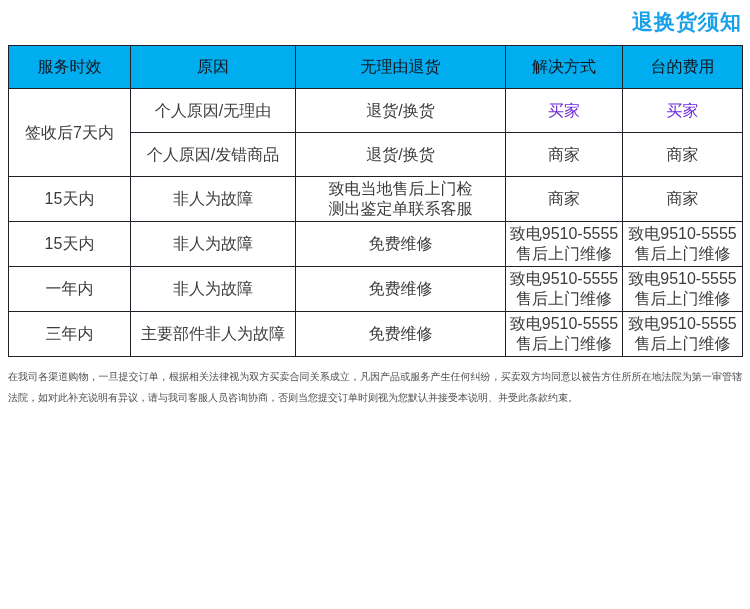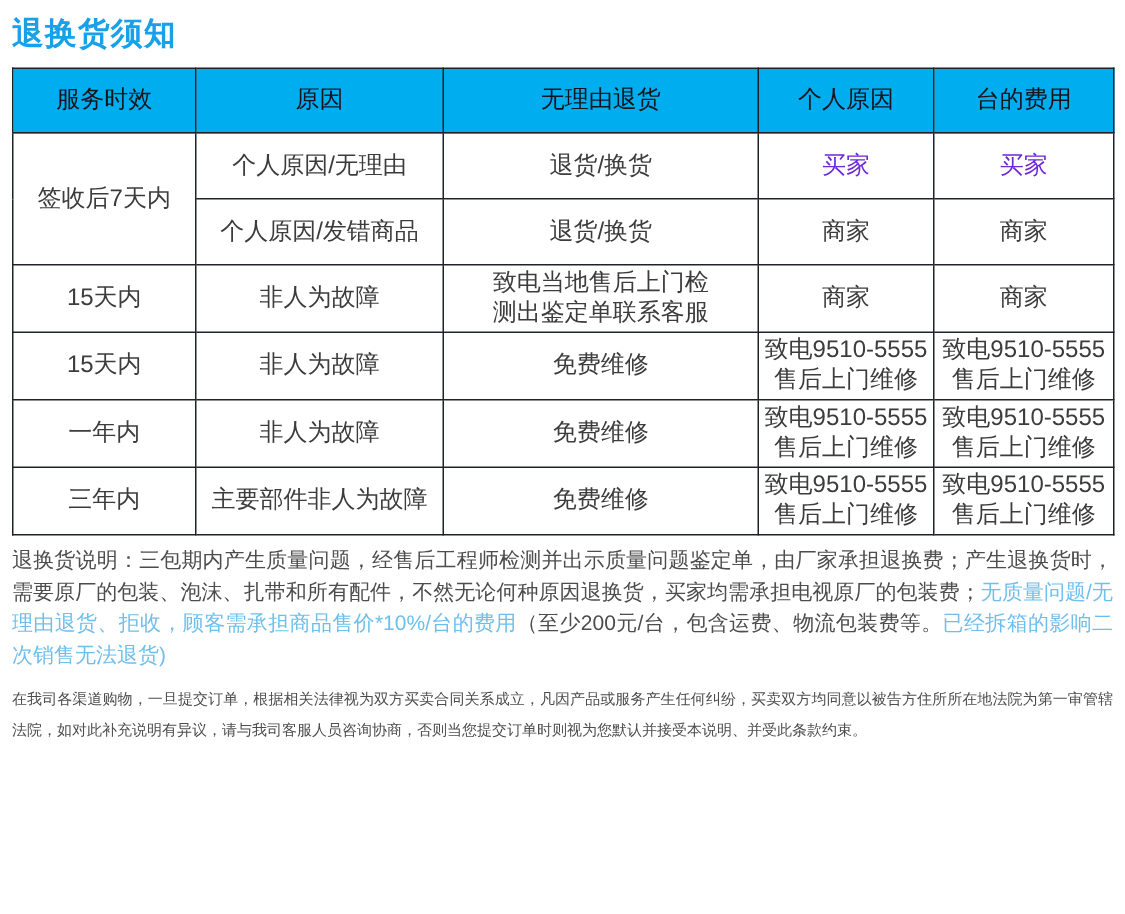--- a/index.html
+++ b/index.html
@@ -12,20 +12,21 @@
     overflow: hidden;
   }
   .page { padding: 6px 8px 0 8px; }
 
   .page-title {
     color: #18a0e8;
     font-size: 21px;
     font-weight: bold;
     margin: 2px 0 9px 0;
     letter-spacing: 1px;
+    text-align: right;
   }
 
   table.policy {
     width: 734px;
     border-collapse: collapse;
     table-layout: fixed;
     font-size: 16px;
     color: #3c3c3c;
   }
   table.policy th, table.policy td {
@@ -87,21 +88,21 @@
         <col class="c2">
         <col class="c3">
         <col class="c4">
         <col class="c5">
     </colgroup>
     <thead>
       <tr>
         <th>服务时效</th>
         <th>原因</th>
         <th>无理由退货</th>
-        <th>个人原因</th>
+        <th>解决方式</th>
         <th>台的费用</th>
       </tr>
     </thead>
     <tbody>
       <tr>
         <td rowspan="2">签收后7天内</td>
         <td>个人原因/无理由</td>
         <td>退货/换货</td>
         <td class="buyer-blue">买家</td>
         <td class="buyer-blue">买家</td>
@@ -143,19 +144,18 @@
         <td>主要部件非人为故障</td>
         <td>免费维修</td>
         <td>致电9510-5555
 售后上门维修</td>
         <td>致电9510-5555
 售后上门维修</td>
       </tr>
     </tbody>
   </table>
 
-  <p class="note"><span>退换货说明：三包期内产生质量问题，经售后工程师检测并出示质量问题鉴定单，由厂家承担退换费；产生退换货时，需要原厂的包装、泡沫、扎带和所有配件，不然无论何种原因退换货，买家均需承担电视原厂的包装费；</span><span class="light-blue">无质量问题/无理由退货、拒收，顾客需承担商品售价*10%/台的费用</span><span>（至少200元/台，包含运费、物流包装费等。</span><span class="light-blue">已经拆箱的影响二次销售无法退货)</span></p>
 
   <div class="legal-section">
     <p class="legal-body">在我司各渠道购物，一旦提交订单，根据相关法律视为双方买卖合同关系成立，凡因产品或服务产生任何纠纷，买卖双方均同意以被告方住所所在地法院为第一审管辖法院，如对此补充说明有异议，请与我司客服人员咨询协商，否则当您提交订单时则视为您默认并接受本说明、并受此条款约束。</p>
   </div>
 
 </div>
 
 </body></html>

